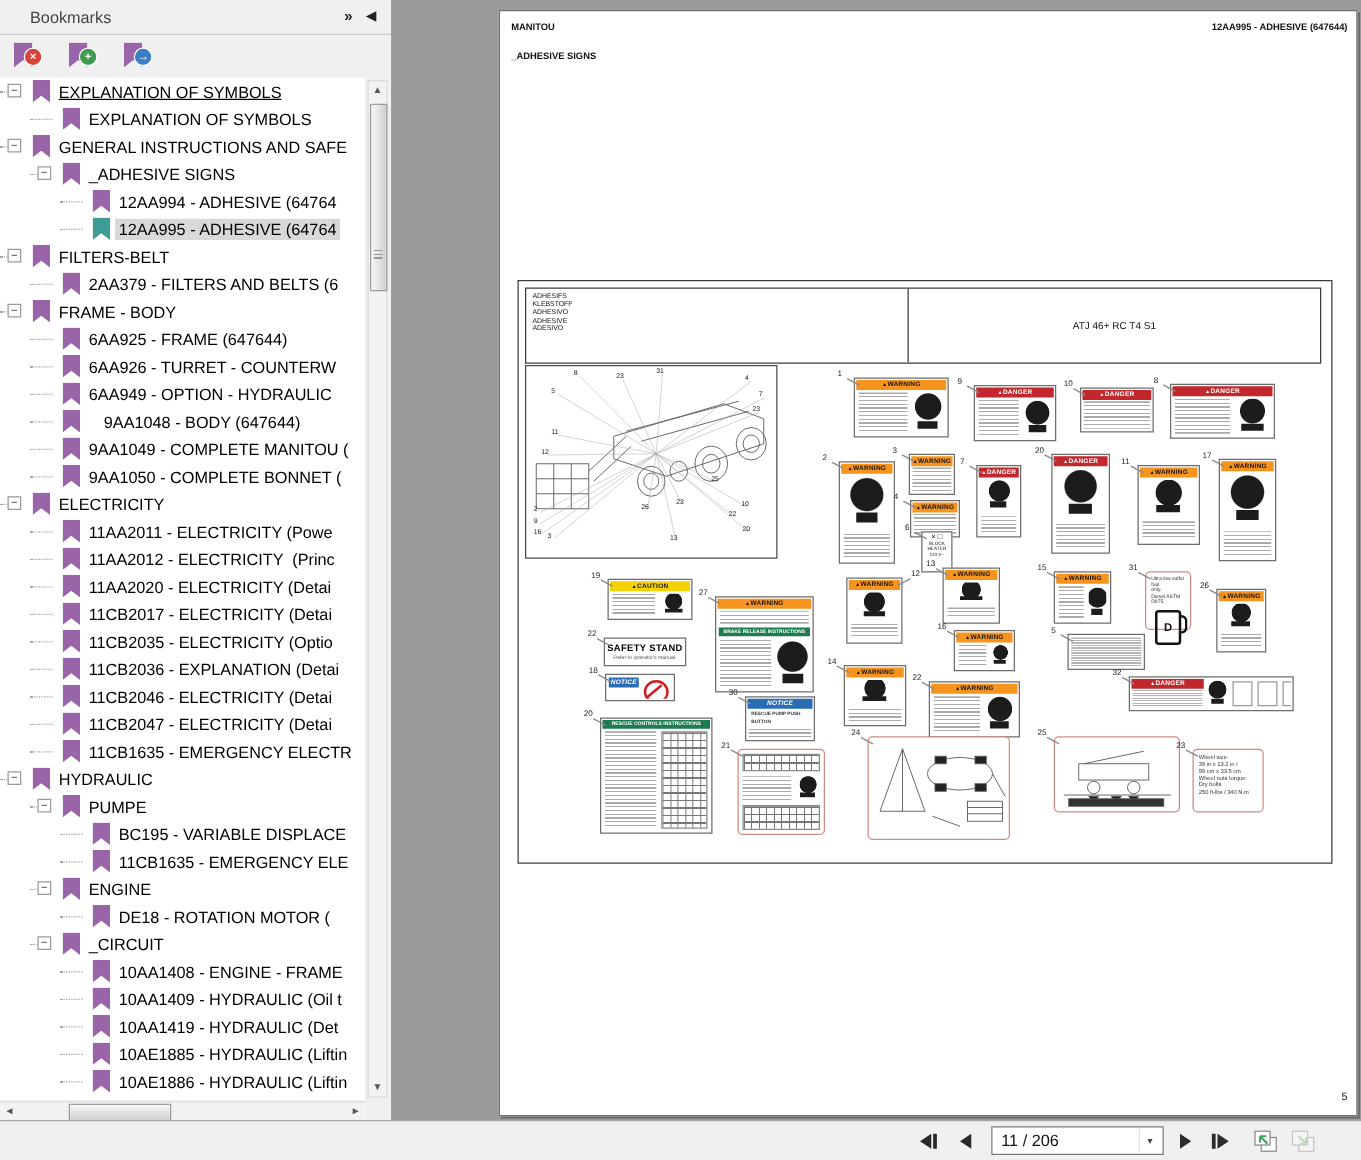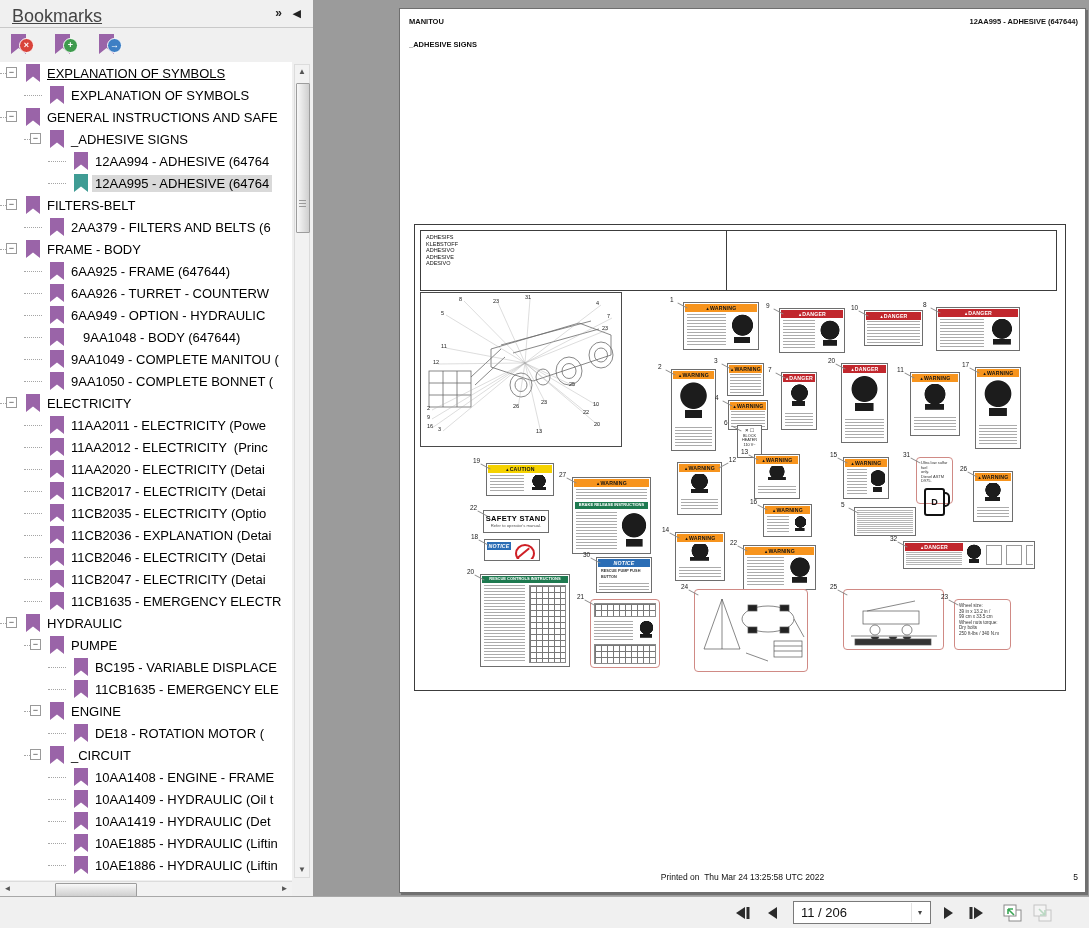--- a/index.html
+++ b/index.html
@@ -1,21 +1,21 @@
 <!DOCTYPE html>
 <html><head>
 <meta charset="utf-8">
 <style>
   html,body{margin:0;padding:0;background:#888;}
   .stage{position:relative;width:1089px;height:928px;background:#9b9b9b;overflow:hidden;
          font-family:"Liberation Sans",sans-serif;-webkit-font-smoothing:antialiased;}
   
   .sidebar{position:absolute;left:0;top:0;width:313px;height:896px;background:#f0f0f0;}
   .sb-header{position:absolute;left:0;top:0;width:313px;height:27px;border-bottom:1px solid #c9c9c9;}
-  .sb-title{position:absolute;left:12px;top:6px;font-size:18px;color:#444;text-decoration:underline;}
+  .sb-title{position:absolute;left:24px;top:6px;font-size:13px;color:#444;}
   .sb-ctl{position:absolute;top:5px;font-size:12px;color:#222;cursor:pointer;line-height:16px;}
   .sb-ctl.chev{right:32px;letter-spacing:-1px;font-weight:bold;}
   .sb-ctl.coll{right:12px;font-size:11px;}
   .sb-toolbar{position:absolute;left:0;top:28px;width:313px;height:34px;}
   .ribbtn{position:absolute;top:4px;width:26px;height:26px;cursor:pointer;}
   .rib{position:absolute;left:3px;top:2px;width:15px;height:20px;background:#9a64a8;
        clip-path:polygon(0 0,100% 0,100% 100%,50% 70%,0 100%);}
   .badge{position:absolute;right:0;top:6px;width:13px;height:13px;border-radius:50%;color:#fff;
          font-size:9px;font-weight:bold;text-align:center;line-height:13px;border:1px solid #fff;}
   
@@ -356,20 +356,21 @@
 
   <div class="frame"></div>
   <div class="tb">
     <div class="tb-b">
       <div>ADHESIFS</div>
       <div>KLEBSTOFF</div>
       <div>ADHESIVO</div>
       <div>ADHESIVE</div>
       <div>ADESIVO</div>
     </div>
+    <div class="tb-c">ATJ 46+ RC T4 S1</div>
   </div>
 
   <div class="drawbox">
     <svg class="navsvg" width="200" height="152" viewBox="0 0 200 152">
       <g stroke="#6a6a6a" stroke-width="0.8" fill="none">
 
         <rect x="8" y="78" width="42" height="36"></rect>
         <line x1="8" y1="90" x2="50" y2="90"></line>
           <line x1="8" y1="102" x2="50" y2="102"></line>
         <line x1="22" y1="78" x2="22" y2="114"></line>
@@ -690,21 +691,20 @@
             <rect x="10" y="48" width="76" height="6" fill="#333"></rect>
           </g>
         </svg>
       </div>
       <div class="sticker rb" style="left: 954px; top: 599px; width: 57px; height: 51px;">
         <span class="co">23</span>
         <div class="tinytxt">Wheel size:<br>39 in x 13.2 in /<br>99 cm x 33.5 cm<br>Wheel nuts torque:<br>Dry bolts<br>250 ft-lbs / 340 N.m</div>
       </div>
     </div>
 
-  <span class="pg-foot">Printed on  Thu Mar 24 13:25:58 UTC 2022</span>
   <span class="pg-num">5</span>
 
   <div class="statusbar">
     <div class="navbtn" style="left:731px;">
       <svg class="navsvg" width="20" height="16">
           <polygon points="12,2 3,8 12,14" fill="#2b2b2b"></polygon>
           <rect x="13.5" y="2" width="3" height="12" fill="#2b2b2b"></rect>
         </svg>
     </div>
     <div class="navbtn" style="left:761px;">

